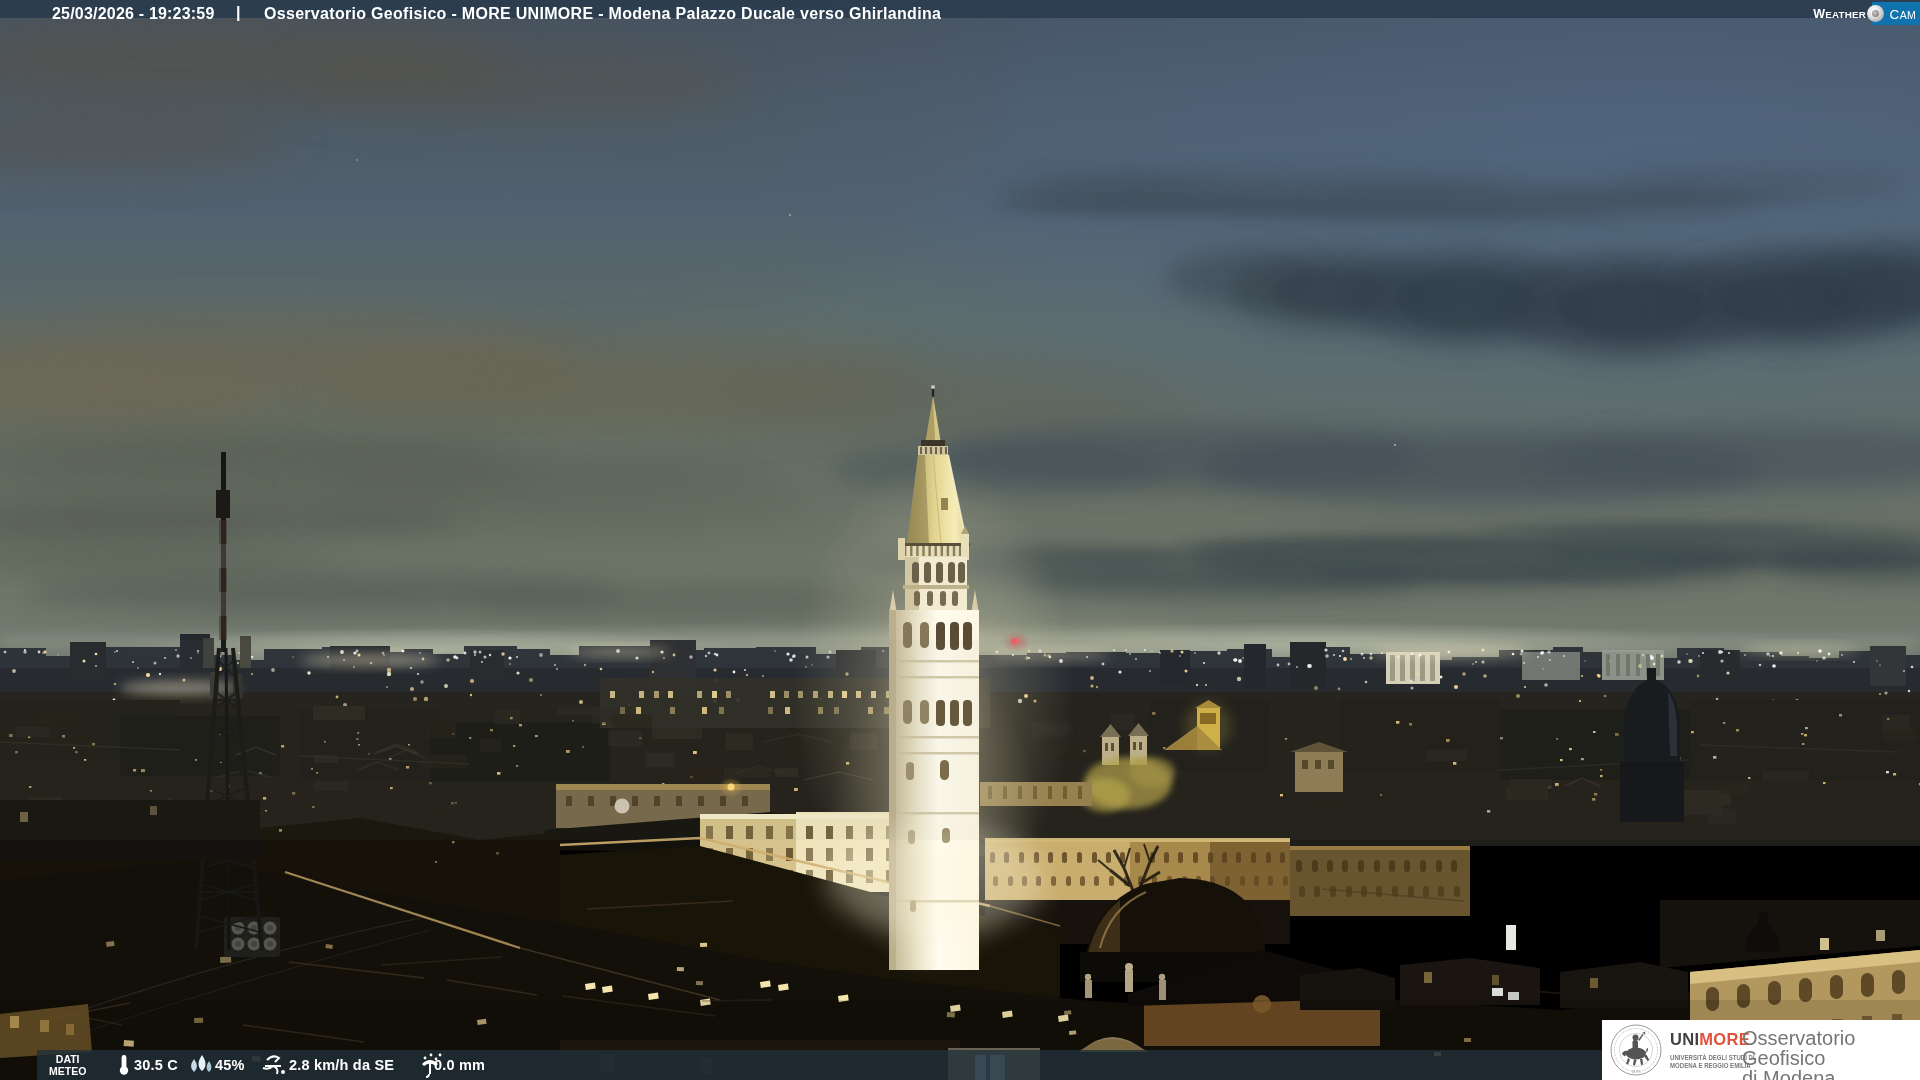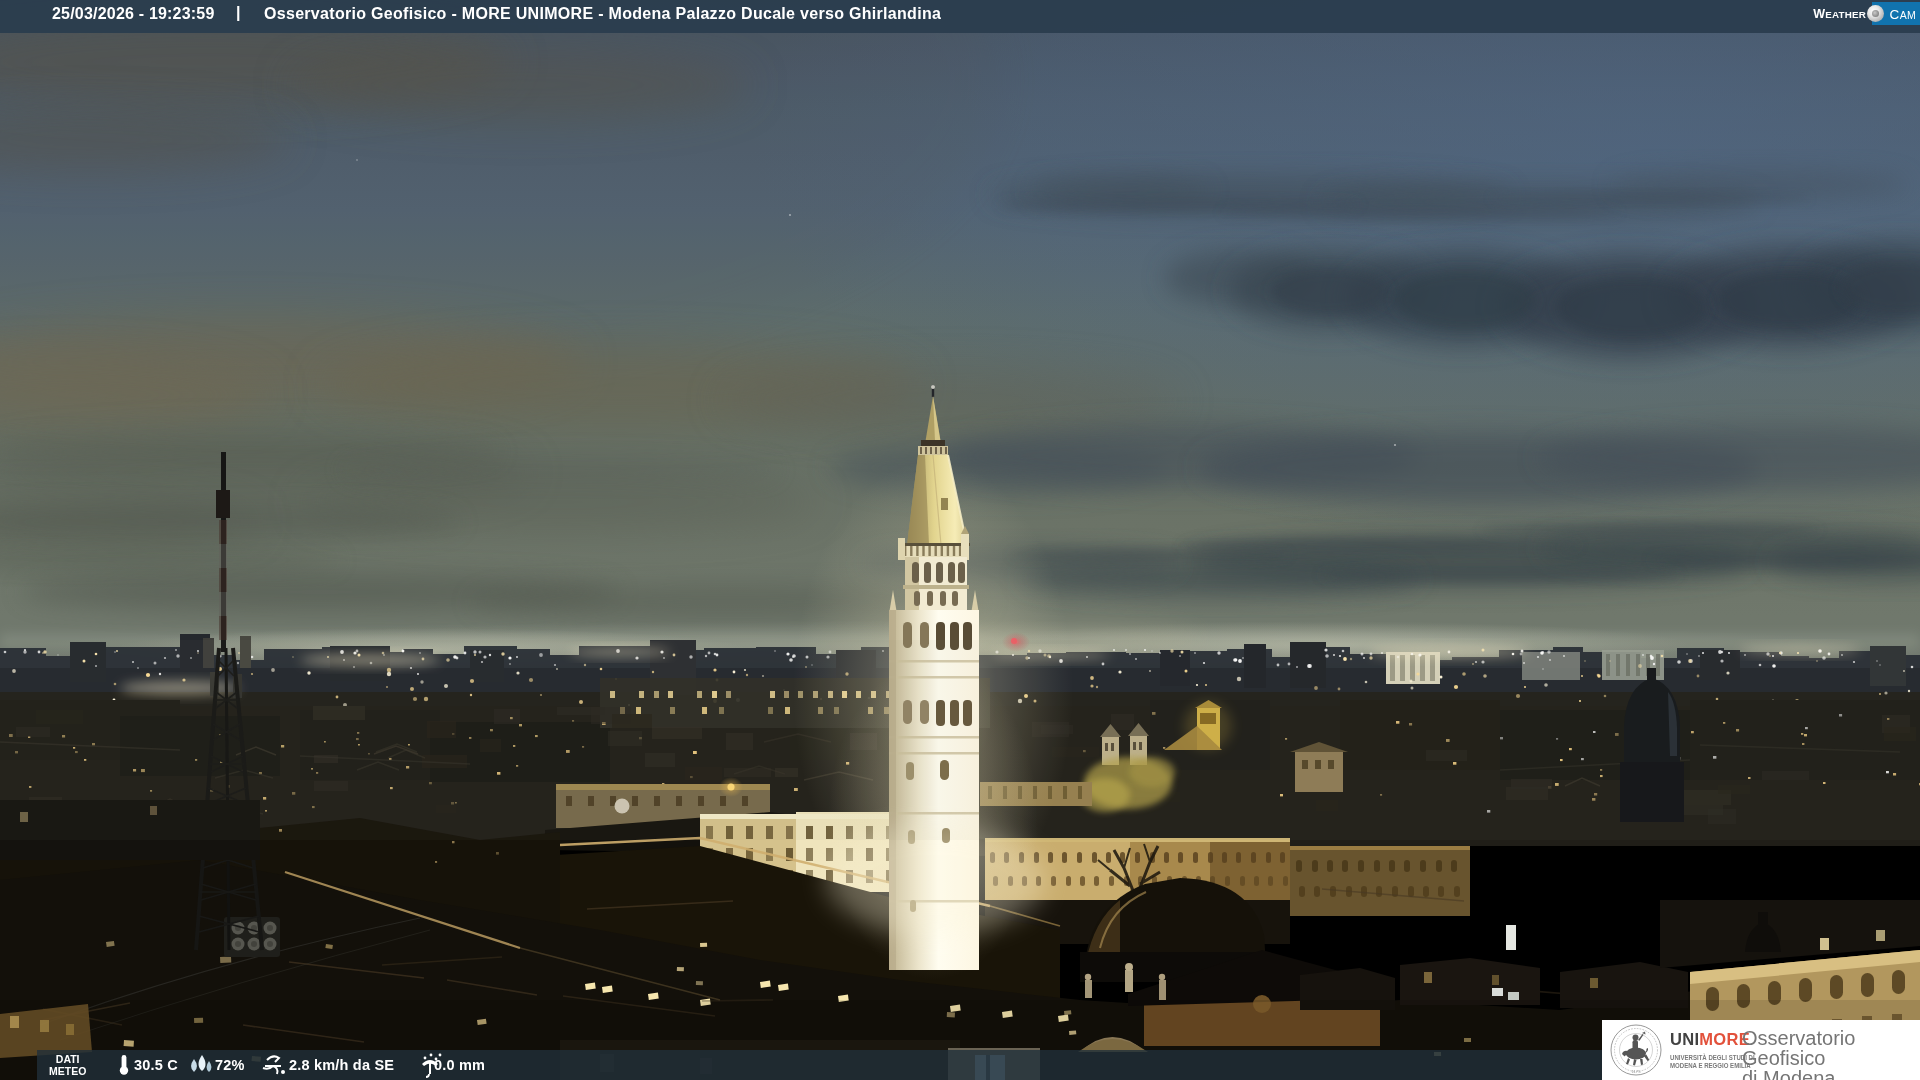--- a/index.html
+++ b/index.html
@@ -1,19 +1,19 @@
 <!DOCTYPE html>
 <html><head><meta charset="utf-8">
 <style>
 html,body{margin:0;padding:0;width:1920px;height:1080px;overflow:hidden;background:#000;
 font-family:"Liberation Sans",sans-serif;}
 #stage{position:relative;width:1920px;height:1080px;}
 svg{position:absolute;top:0;left:0;}
 .ov{position:absolute;}
-#topbar{top:0;left:0;width:1920px;height:33px;background:rgba(42,60,77,0.93);
+#topbar{top:0;left:0;width:1920px;height:18px;background:rgba(42,60,77,0.93);
 color:#fff;font-weight:bold;font-size:16px;}
 #topbar .date{position:absolute;left:52px;top:5px;letter-spacing:0.2px;}
 #topbar .sep{position:absolute;left:236px;top:4px;}
 #topbar .title{position:absolute;left:264px;top:5px;letter-spacing:0.3px;}
 #wcam{top:0;right:0;height:17px;width:140px;}
 #wcam .blue{position:absolute;right:0;top:2px;width:48px;height:23px;background:#1173ae;}
 #wcam .wtxt{position:absolute;right:54px;top:7px;color:#fff;font-size:9.8px;font-weight:bold;letter-spacing:0.2px;}
 #wcam .wtxt .big{font-size:12.5px;}
 #wcam .ctxt{position:absolute;right:4px;top:7px;color:#fff;font-size:10.5px;font-weight:normal;letter-spacing:0.3px;}
 #wcam .ctxt .big{font-size:13.5px;}
@@ -1104,21 +1104,21 @@
       <path d="M385,14 q8,-8 16,0 l-2,2 q-6,-5 -12,0 Z" fill="#fff"></path>
       <rect x="392" y="13" width="2" height="11" fill="#fff"></rect>
       <path d="M392,24 q0,3 -3,3" stroke="#fff" stroke-width="1.8" fill="none"></path>
       <circle cx="388" cy="8" r="1.4" fill="#fff"></circle>
           <circle cx="394" cy="5" r="1.4" fill="#fff"></circle>
       <circle cx="399" cy="9" r="1.4" fill="#fff"></circle>
           <circle cx="403" cy="5" r="1.4" fill="#fff"></circle>
     </g>
   </svg>
   <span class="itxt" style="left:97px">30.5 C</span>
-  <span class="itxt" style="left:178px">72%</span>
+  <span class="itxt" style="left:178px">45%</span>
   <span class="itxt" style="left:252px">2.8 km/h da SE</span>
   <span class="itxt" style="left:397px">0.0 mm</span>
 </div>
 <div class="ov" id="unibox">
   <svg width="318" height="60">
     <circle cx="34" cy="30" r="25" fill="#fff" stroke="#999" stroke-width="1"></circle>
     <circle cx="34" cy="30" r="21.5" fill="none" stroke="#aaa" stroke-width="0.7" stroke-dasharray="1.6,1.3"></circle>
     <circle cx="34" cy="30" r="16.5" fill="none" stroke="#b8b8b8" stroke-width="0.6"></circle>
     <g fill="#555">
       <ellipse cx="34" cy="33.5" rx="10" ry="6"></ellipse>

